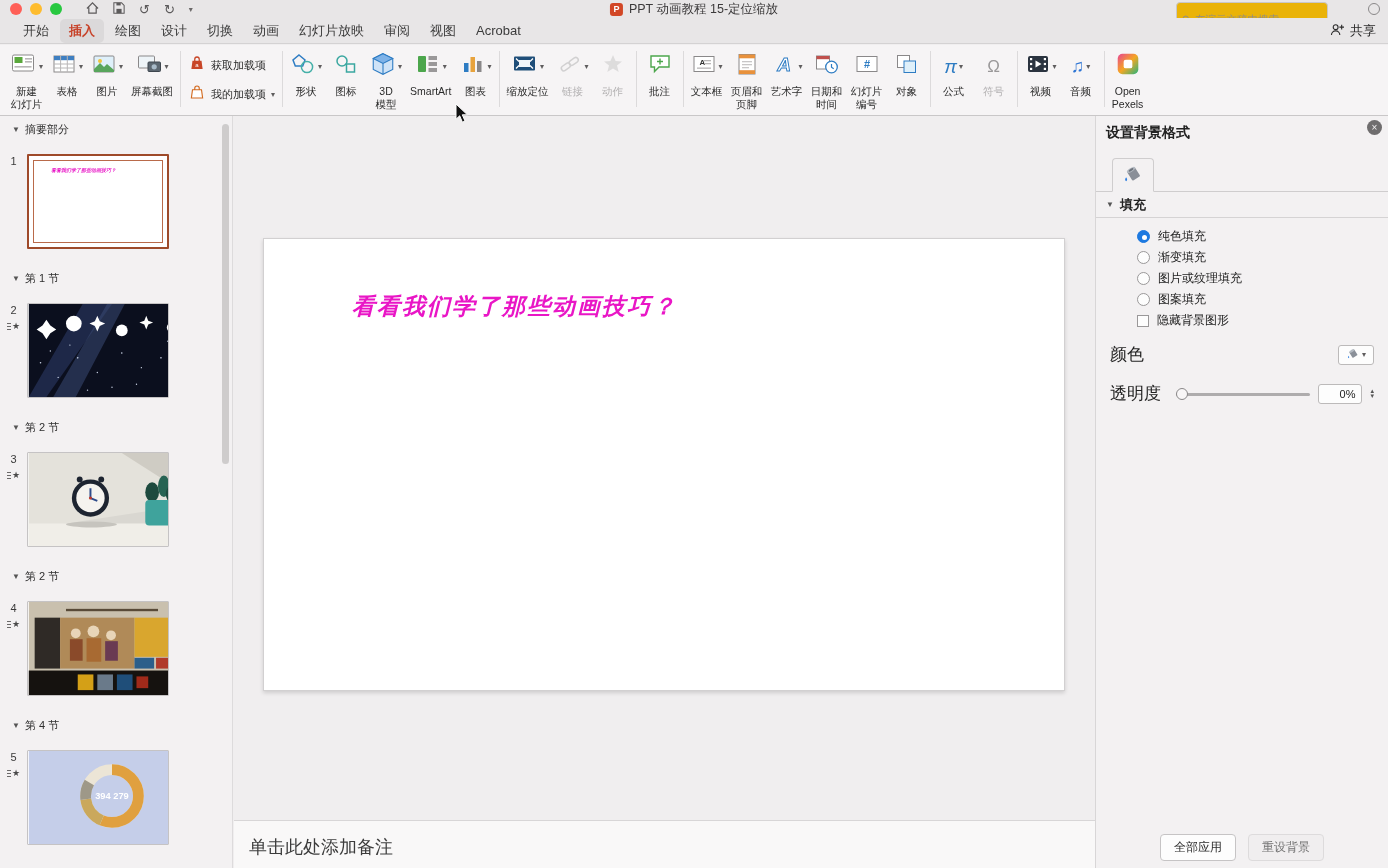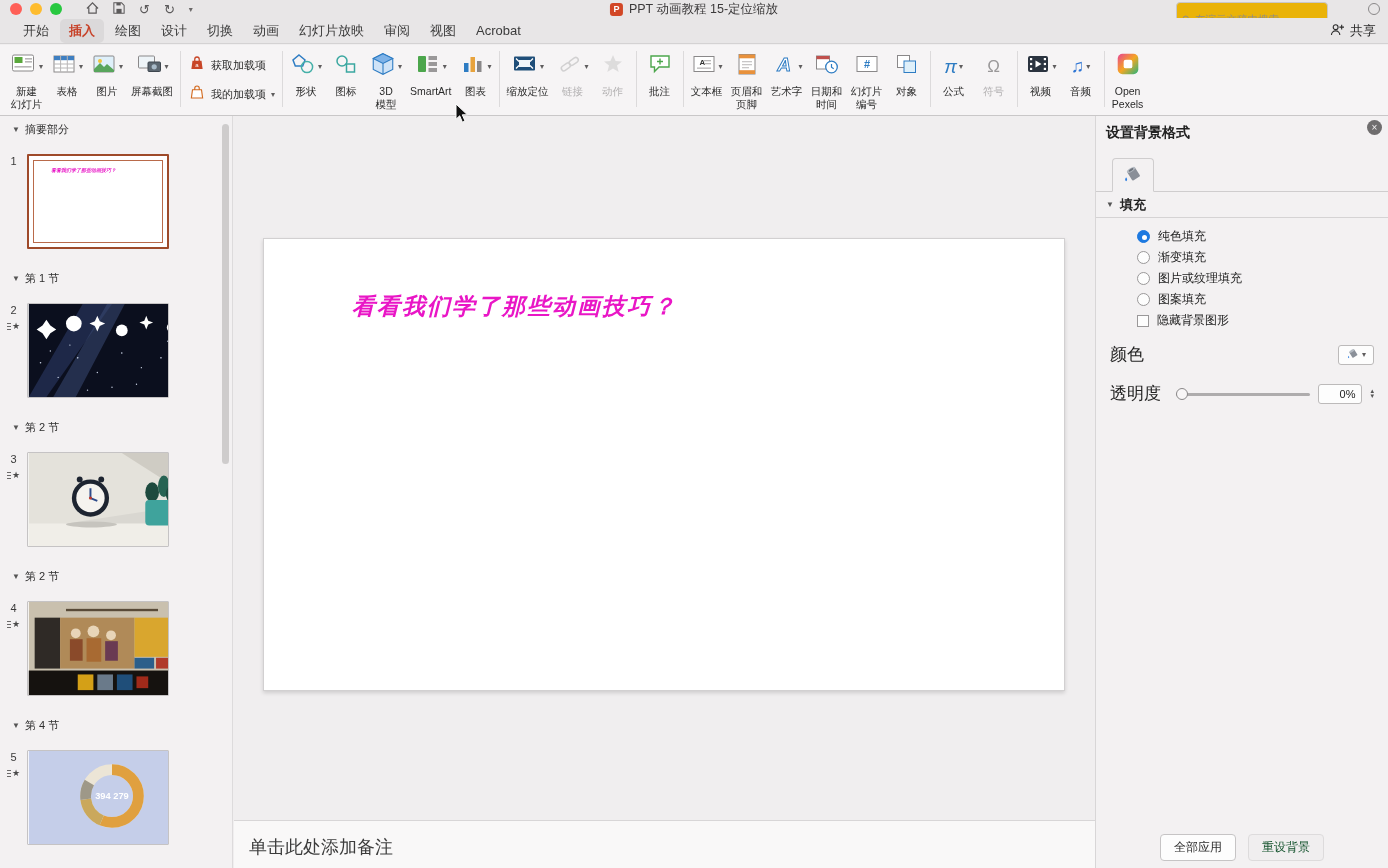--- a/index.html
+++ b/index.html
@@ -93,21 +93,21 @@
   .trans-row{display:flex;align-items:center;margin:16px 14px 0 14px;gap:8px;}
   .trans-row .fp-label{width:58px;flex:none;}
   .slider{flex:1;position:relative;height:12px;}
   .slider .track{position:absolute;left:0;right:0;top:5px;height:3px;border-radius:2px;background:#aeacad;}
   .slider .knob{position:absolute;left:0;top:0;width:12px;height:12px;border-radius:50%;background:#f8f6f7;border:1px solid #8a8889;}
   .spinbox{width:44px;height:20px;border:1px solid #bcbaba;border-radius:3px;background:#fdfdfd;font-size:11px;color:#222;display:flex;align-items:center;justify-content:flex-end;padding-right:6px;flex:none;}
   .steppers{display:flex;flex-direction:column;gap:0;flex:none;line-height:.6;}
   .steppers span{font-size:7px;color:#555;}
   .fp-footer{position:absolute;bottom:7px;right:64px;display:flex;gap:12px;align-items:center;}
   .btn{font-size:12px;padding:4px 13px;border:1px solid #c6c4c5;border-radius:4px;background:#fdfdfd;color:#2b2b2b;}
-  .btn.disabled{color:#14532d;background:#f0eeef;border-color:#dddbdc;}
+  .btn.disabled{color:#737373;background:#f0eeef;border-color:#dddbdc;}
 
   .cursor{position:absolute;left:455px;top:103px;z-index:99;}
 </style>
 </head>
 <body>
 
 <div class="window">
 
   <div class="titlebar">
     <div class="traffic">

